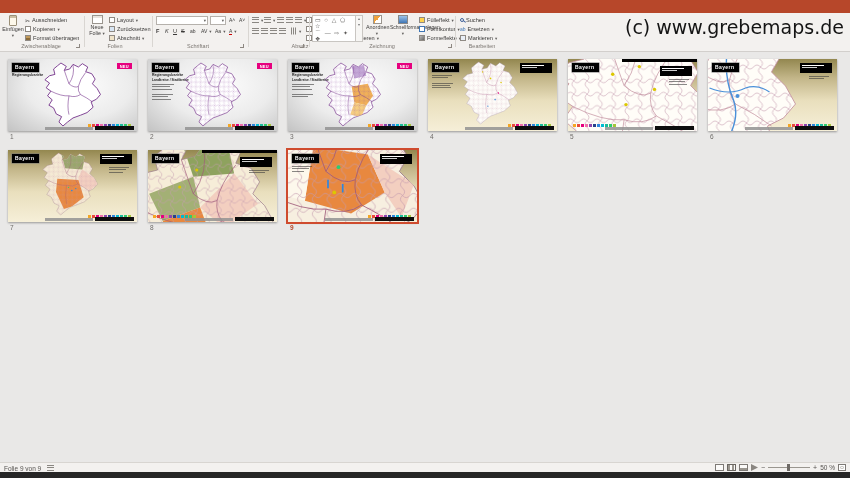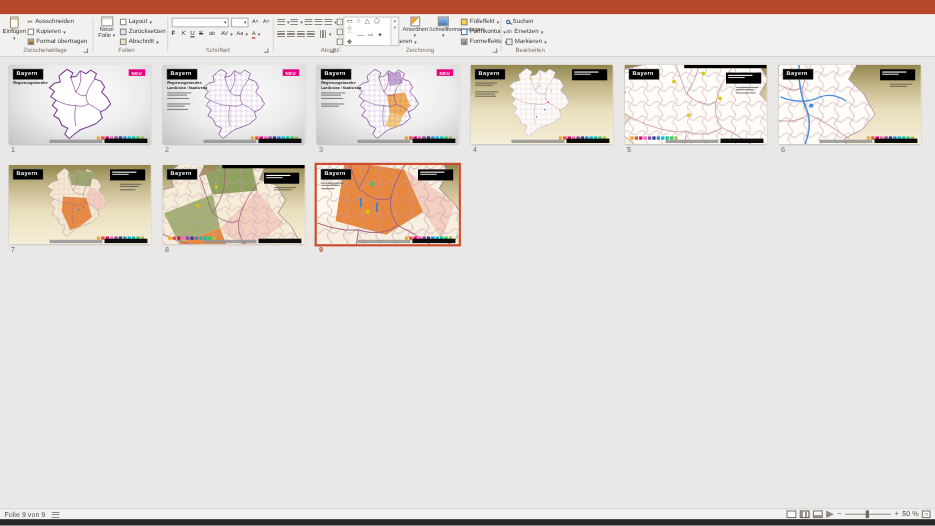--- a/index.html
+++ b/index.html
@@ -290,20 +290,21 @@
       <span>Ersetzen</span>
         <span class="dd">▾</span>
     </div>
     <div class="rbtn" style="left:460px;top:21px;">
       <span class="ic-swatch" style="background:#e8eef6"></span>
       <span>Markieren</span>
         <span class="dd">▾</span>
     </div>
     <div class="glabel" style="left:462px;width:40px;">Bearbeiten</div>
 
+    <div class="watermark">(c) www.grebemaps.de</div>
   </div>
 
   <div class="sorter">
 
     <div class="slide" style="left:8px;top:7px;">
       <div class="canvas gray">
         <svg viewBox="0 0 128 72" width="129" height="72">
           <g transform="translate(31,2) scale(0.67)">
             <use href="#bav" fill="#ffffff" stroke="#7a3b8f" stroke-width="1.4"></use>
             <use href="#bez" stroke="#7a3b8f" stroke-width="0.9"></use>

